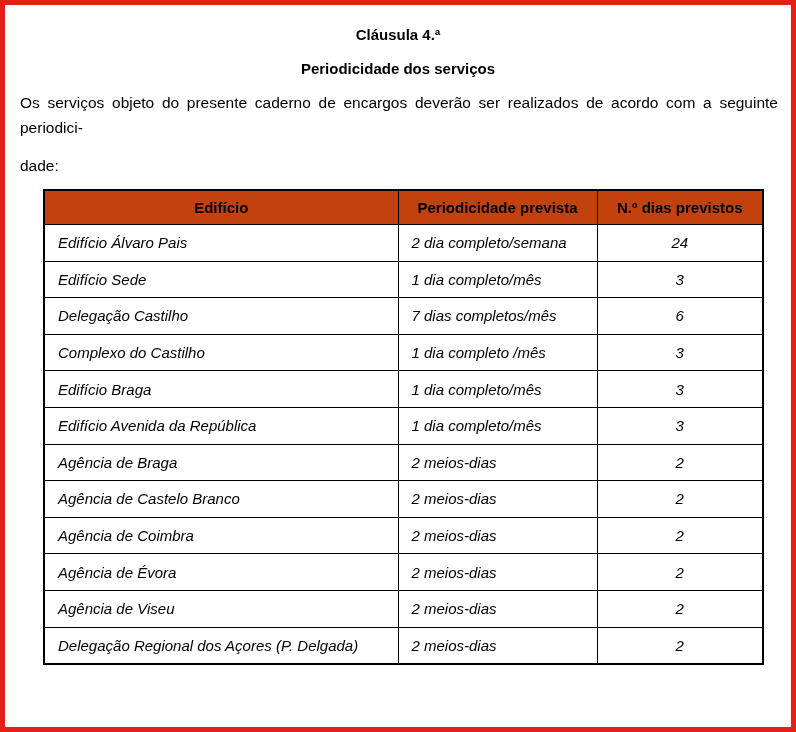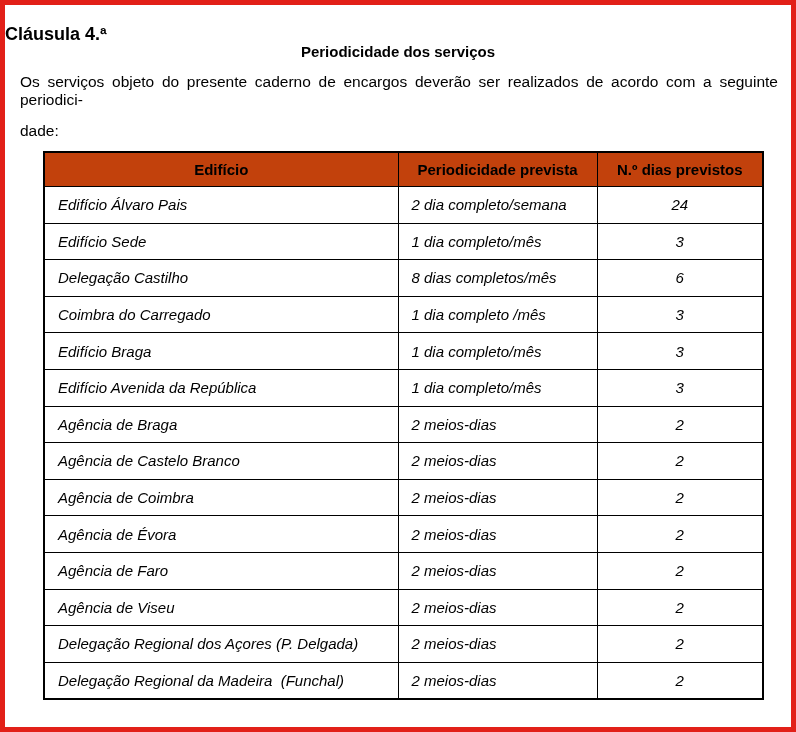--- a/index.html
+++ b/index.html
@@ -11,34 +11,35 @@
   }
   .page {
     box-sizing: border-box;
     width: 796px; height: 732px;
     border: 5px solid #e22018;
     background: #ffffff;
     overflow: hidden;
   }
   .doc-title {
     margin-top: 21px;
-    text-align: left;
+    text-align: center;
     font-weight: bold;
-    font-size: 18px;
+    font-size: 15px;
     line-height: 17px;
   }
   .doc-subtitle {
+    margin-top: 17px;
     text-align: center;
     font-weight: bold;
     font-size: 15px;
     line-height: 17px;
   }
   .body-line {
     font-size: 15.5px;
-    line-height: 18px;
+    line-height: 25px;
     margin: 13px 13px 0 15px;
   }
   .justify-full {
     text-align: justify;
     text-align-last: justify;
   }
   .line2 { }
   table.services {
     border-collapse: collapse;
     table-layout: fixed;
@@ -104,25 +105,25 @@
         <td>2 dia completo/semana</td>
         <td class="num">24</td>
       </tr>
       <tr>
         <td>Edifício Sede</td>
         <td>1 dia completo/mês</td>
         <td class="num">3</td>
       </tr>
       <tr>
         <td>Delegação Castilho</td>
-        <td>8 dias completos/mês</td>
+        <td>7 dias completos/mês</td>
         <td class="num">6</td>
       </tr>
       <tr>
-        <td>Coimbra do Carregado</td>
+        <td>Complexo do Castilho</td>
         <td>1 dia completo /mês</td>
         <td class="num">3</td>
       </tr>
       <tr>
         <td>Edifício Braga</td>
         <td>1 dia completo/mês</td>
         <td class="num">3</td>
       </tr>
       <tr>
         <td>Edifício Avenida da República</td>
@@ -143,35 +144,25 @@
         <td>Agência de Coimbra</td>
         <td>2 meios-dias</td>
         <td class="num">2</td>
       </tr>
       <tr>
         <td>Agência de Évora</td>
         <td>2 meios-dias</td>
         <td class="num">2</td>
       </tr>
       <tr>
-        <td>Agência de Faro</td>
-        <td>2 meios-dias</td>
-        <td class="num">2</td>
-      </tr>
-      <tr>
         <td>Agência de Viseu</td>
         <td>2 meios-dias</td>
         <td class="num">2</td>
       </tr>
       <tr>
         <td>Delegação Regional dos Açores (P. Delgada)</td>
         <td>2 meios-dias</td>
         <td class="num">2</td>
       </tr>
-      <tr>
-        <td>Delegação Regional da Madeira  (Funchal)</td>
-        <td>2 meios-dias</td>
-        <td class="num">2</td>
-      </tr>
     </tbody>
   </table>
 
 </div>
 
 </body></html>

